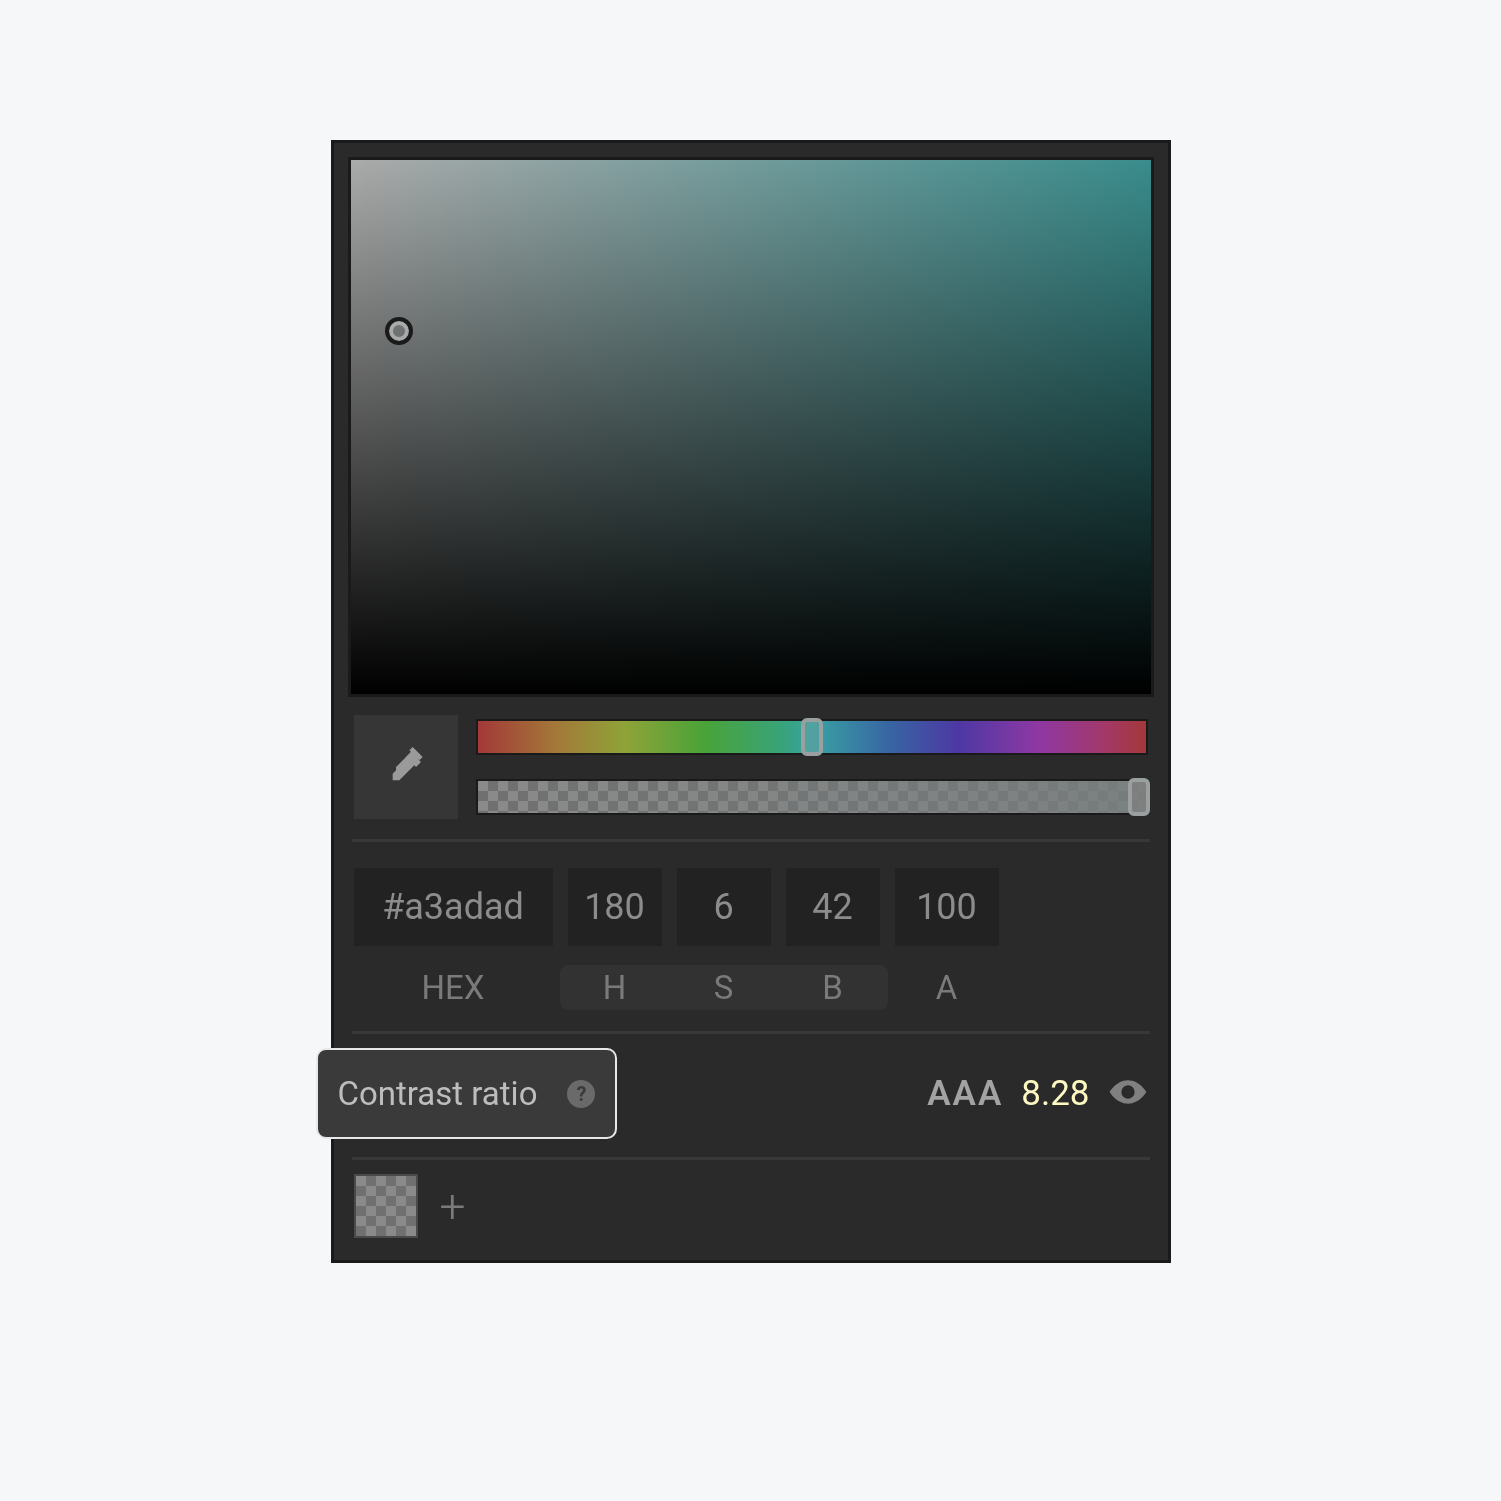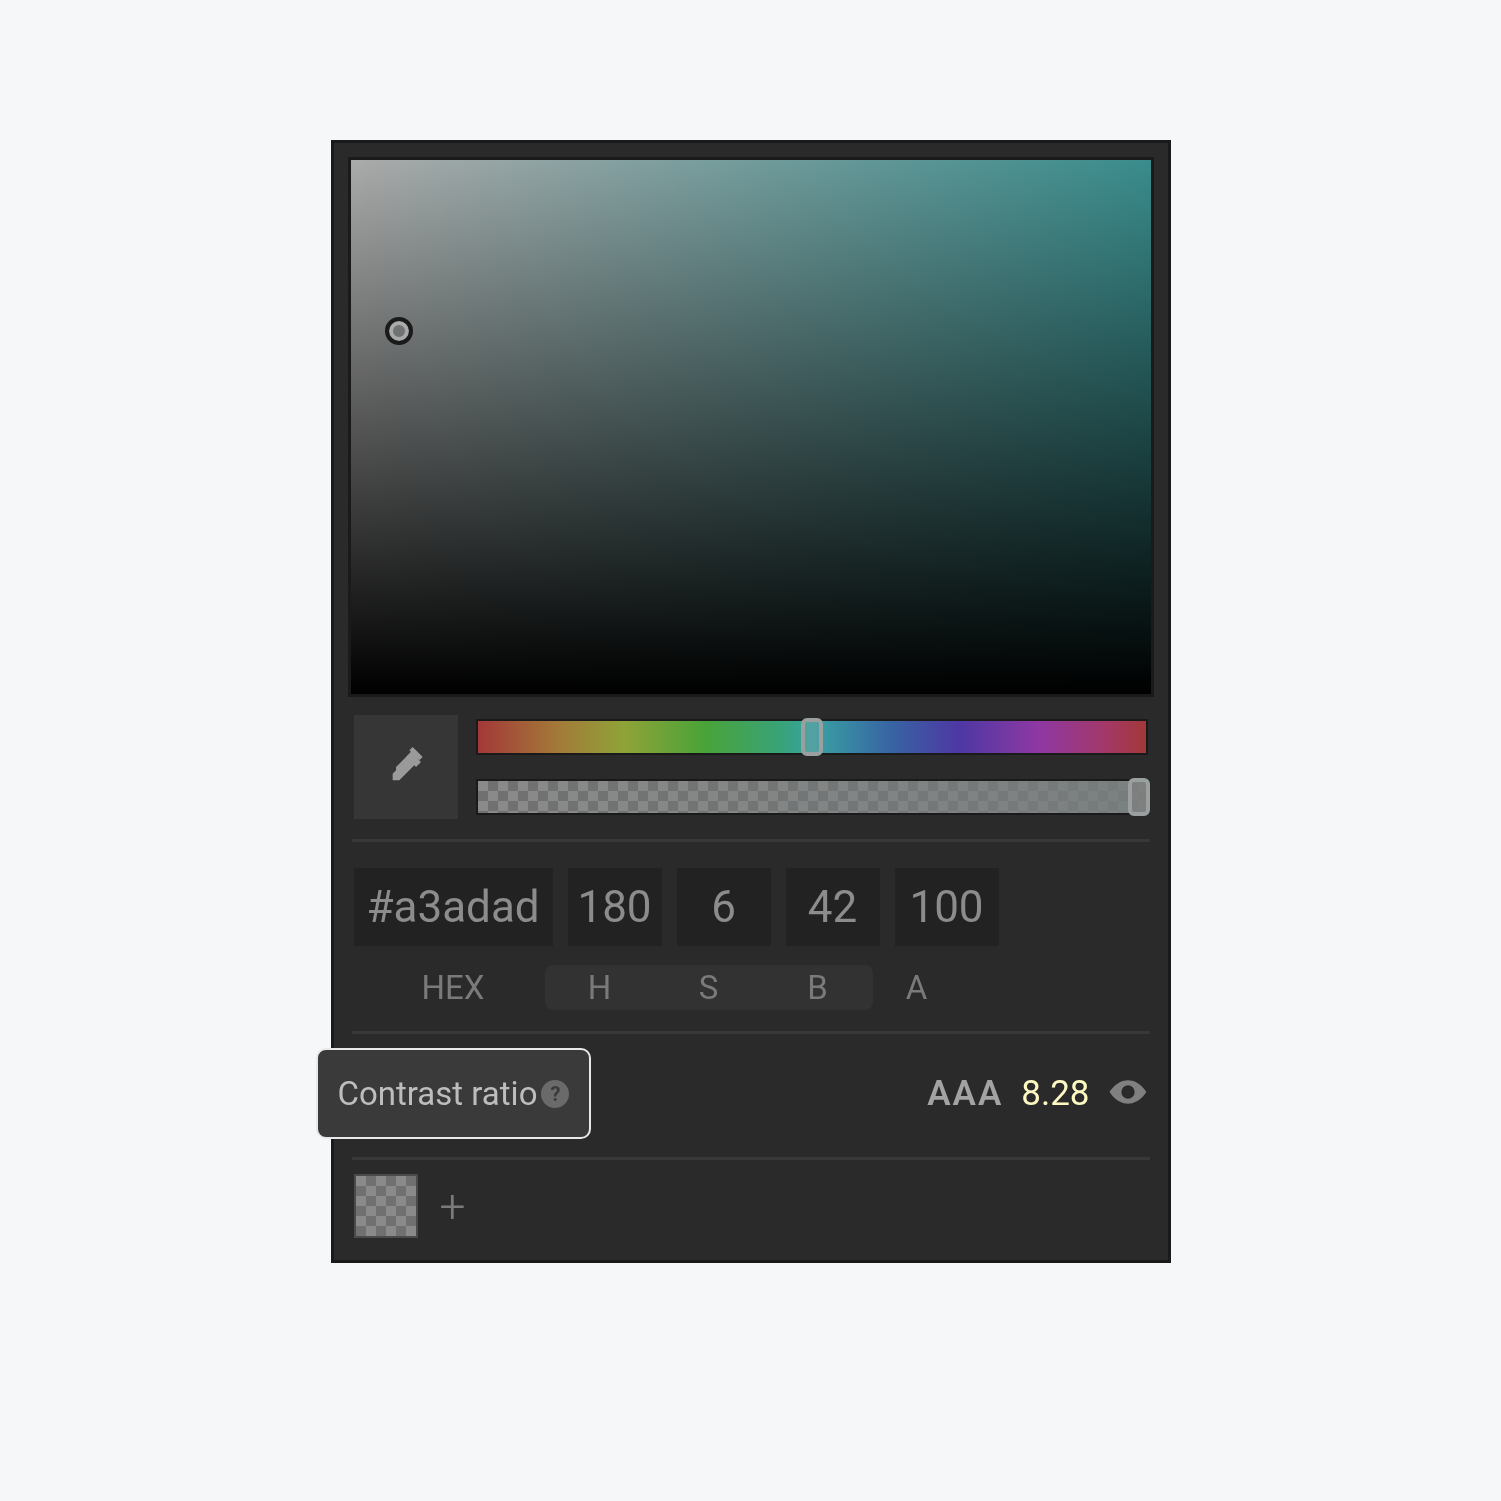--- a/index.html
+++ b/index.html
@@ -100,28 +100,29 @@
       gap: 15px;
       padding: 26px 20px 12px 20px;
     }
     .field {
       background: #222222;
       height: 78px;
       display: flex;
       align-items: center;
       justify-content: center;
       color: #8c8c8c;
-      font-size: 44px;
+      font-size: 36px;
       cursor: text;
     }
     .field-hex { width: 199px; }
     .field-sm { width: 94px; text-align: right; }
     .field-a { width: 104px; }
     .labels-row {
       display: flex;
+      gap: 15px;
       padding: 10px 20px 24px 20px;
       color: #7a7a7a;
       font-size: 33px;
     }
     .label { text-align: center; }
     .label-hex { width: 199px; }
     .label-sm { width: 94px; }
     .label-a { width: 104px; }
     .hsb-group {
       display: flex;
@@ -138,21 +139,21 @@
       position: relative;
       gap: 18px;
     }
     .contrast-box {
       background: #3a3a3a;
       border: 2px solid #e8e8e8;
       border-radius: 10px;
       padding: 24px 20px 24px 20px;
       display: flex;
       align-items: center;
-      gap: 4px;
+      gap: 30px;
       color: #bdbdbd;
       font-size: 33px;
       position: relative;
       left: -18px;
     }
     .help-circle {
       width: 28px;
       height: 28px;
       border-radius: 50%;
       background: #6a6a6a;

